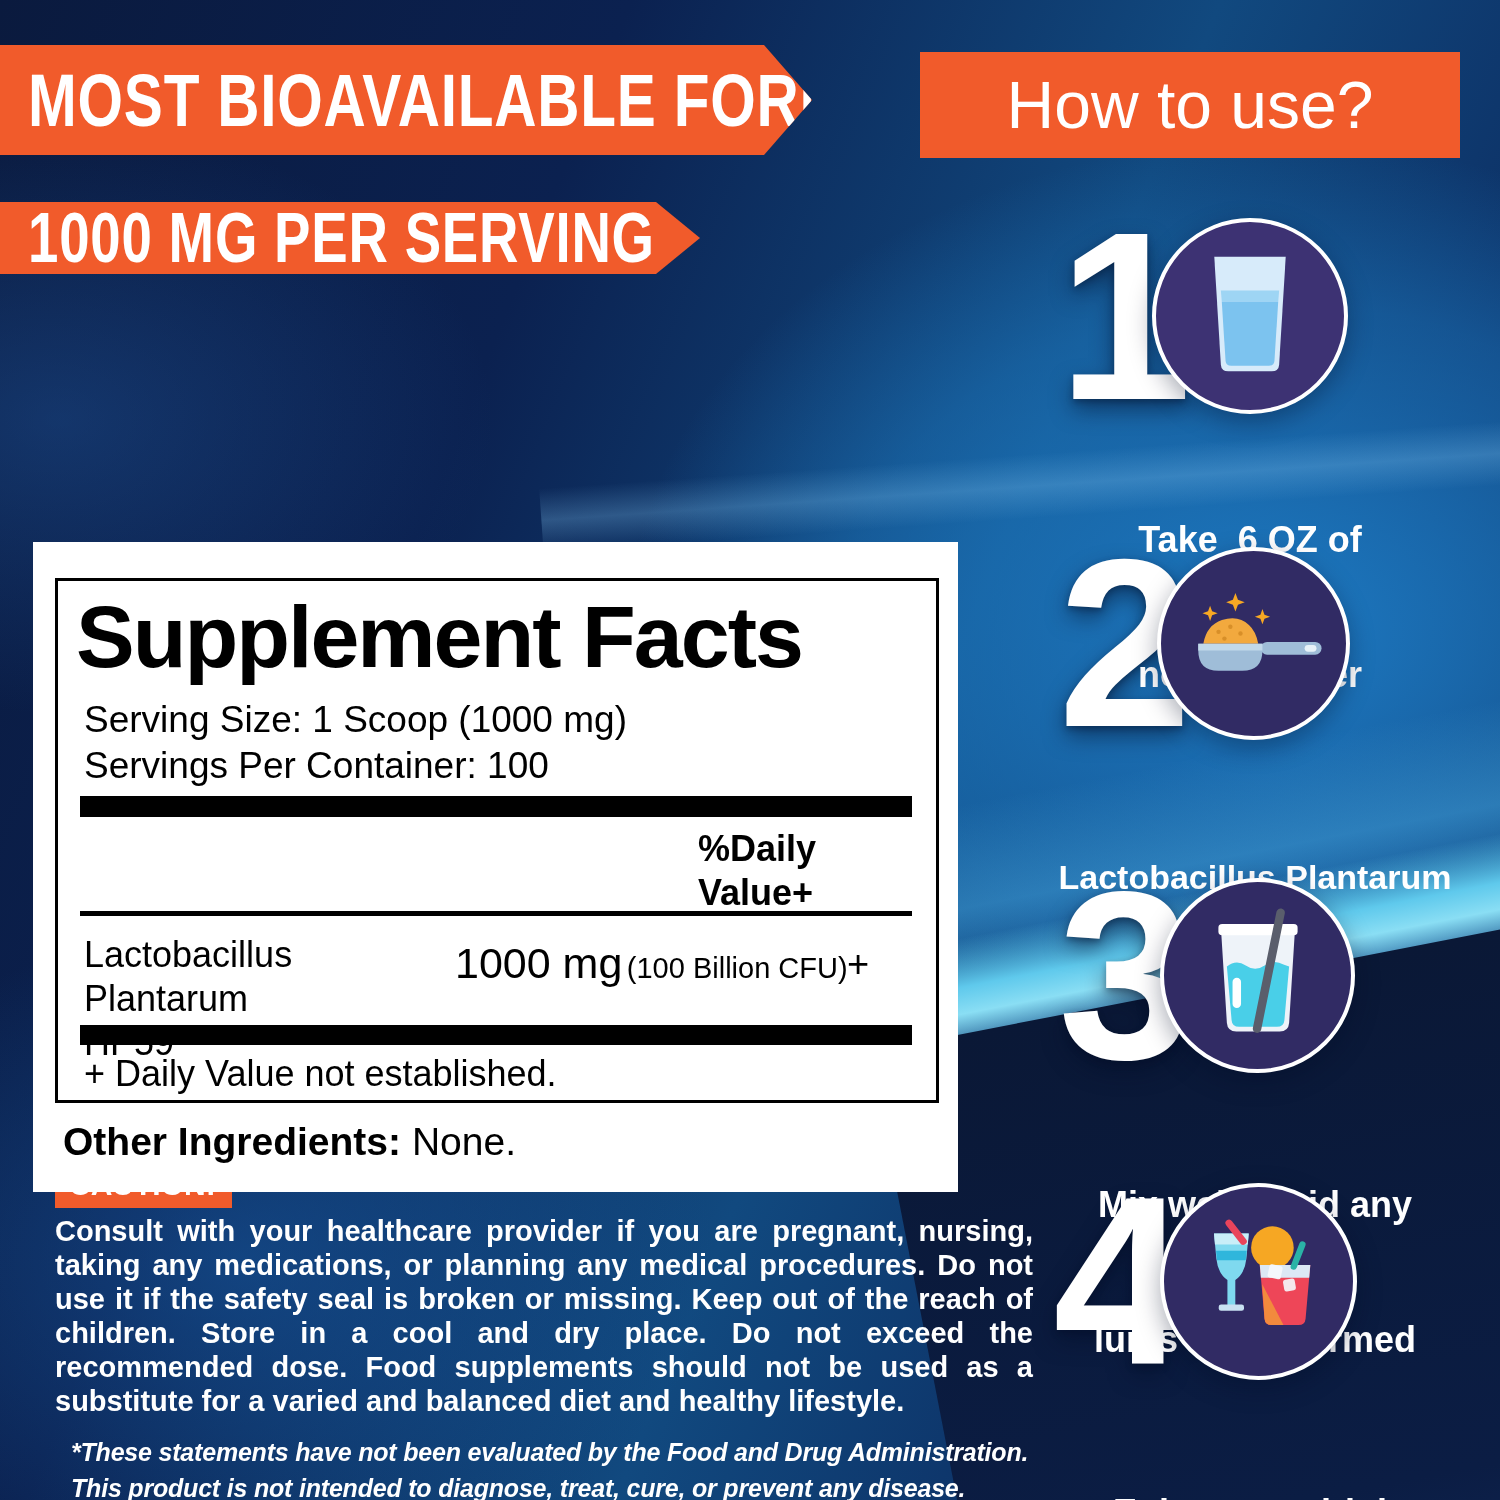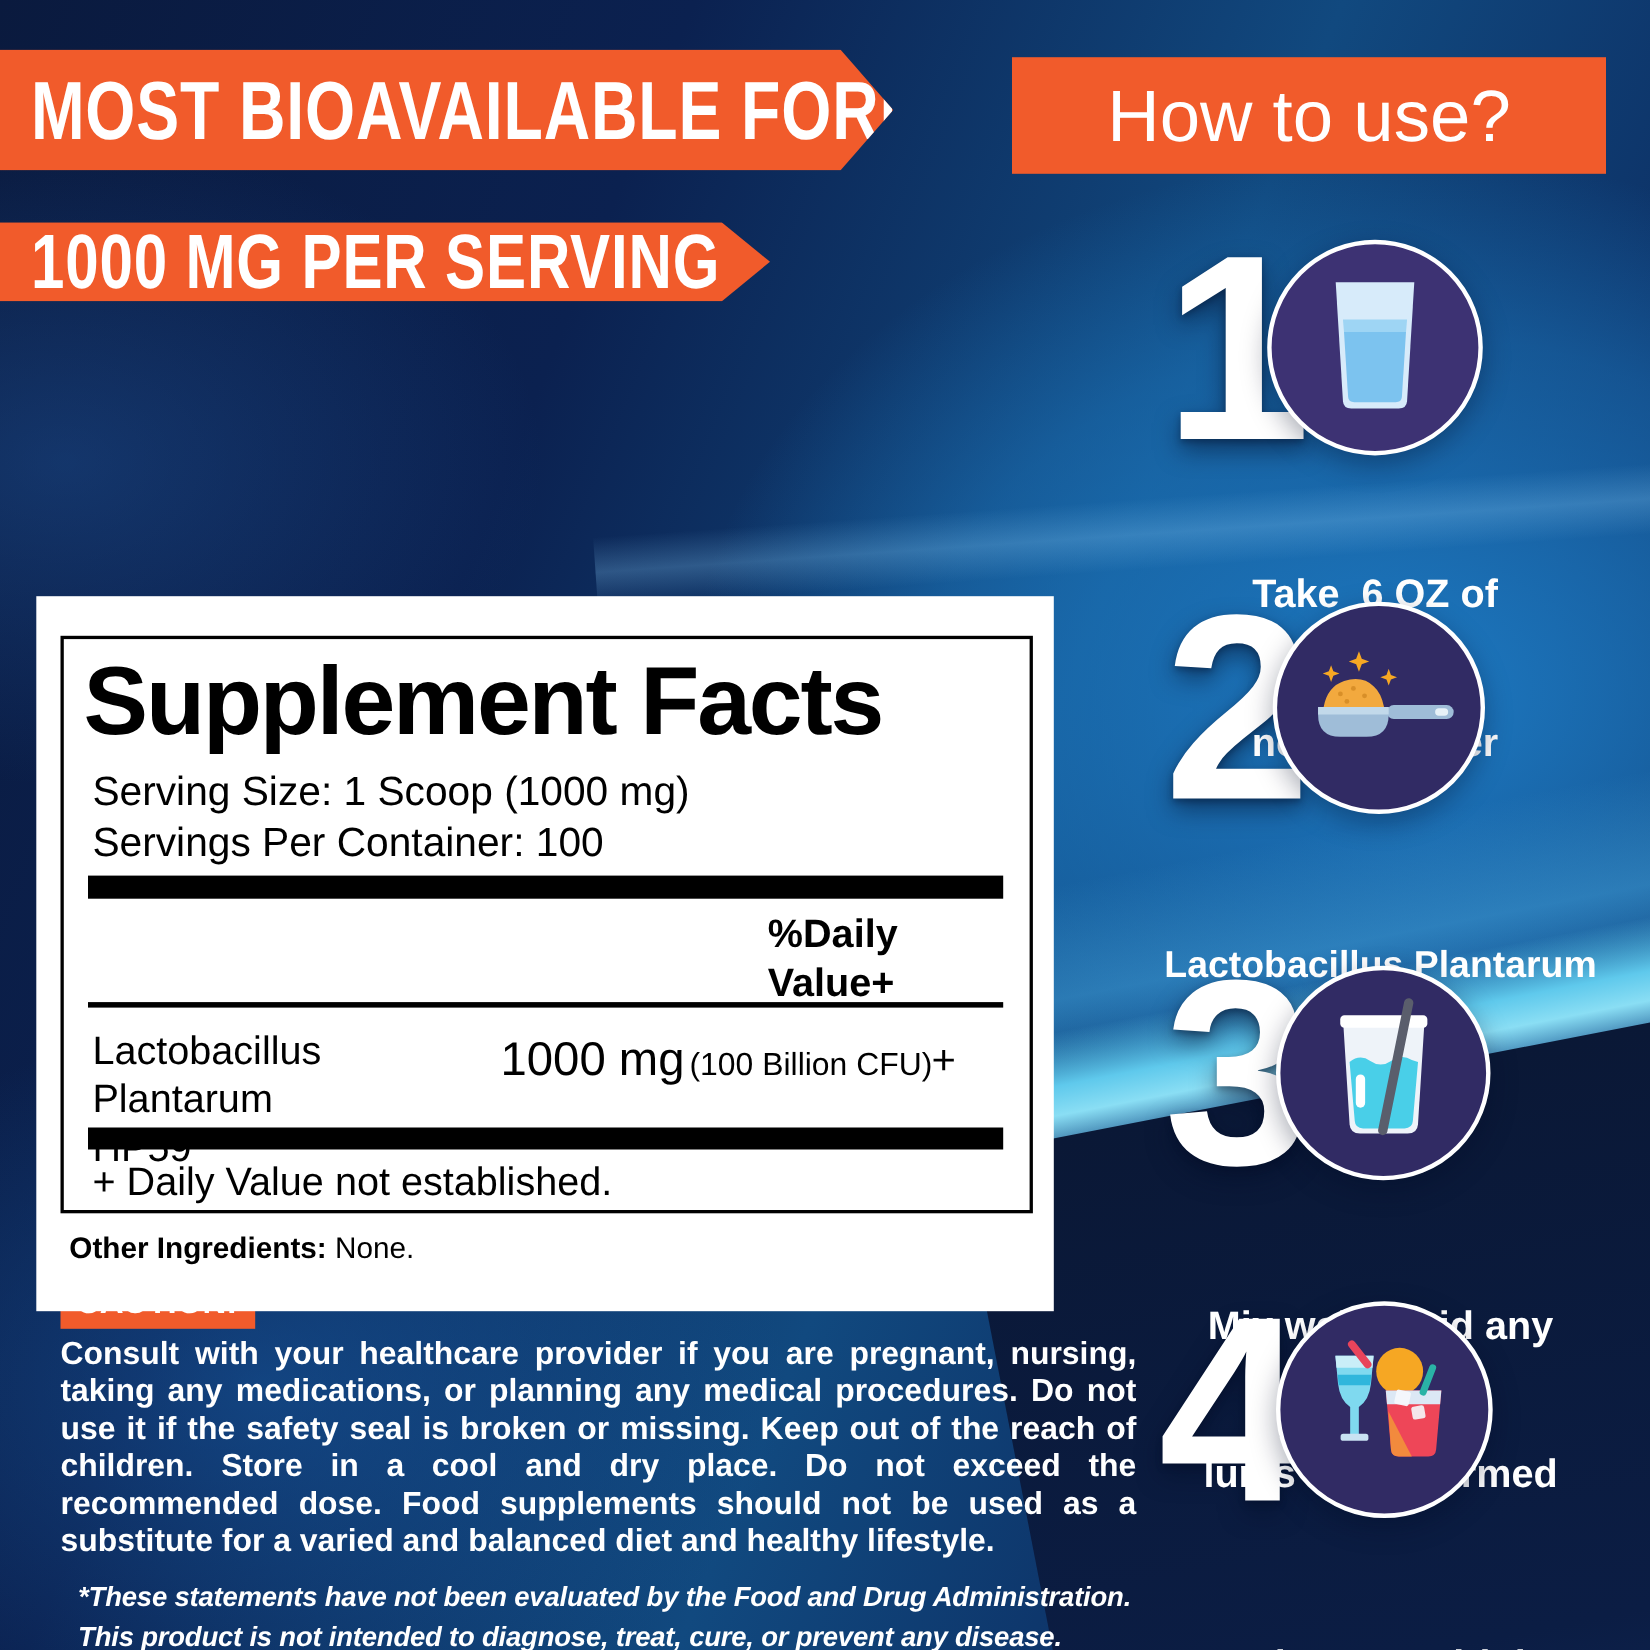--- a/index.html
+++ b/index.html
@@ -56,21 +56,21 @@
   .bar-divider{top:330px;height:5px;}
   .bar-2{top:444px;height:20px;}
   .hdr-center{position:absolute;left:283px;top:246px;width:400px;text-align:center;font-weight:700;font-size:36px;line-height:44px;}
   .hdr-right{position:absolute;left:640px;top:246px;width:225px;text-align:left;font-weight:700;font-size:36px;line-height:44px;}
   .row-name{position:absolute;left:26px;top:352px;width:380px;font-size:36px;line-height:44px;}
   .row-amount{position:absolute;left:397px;top:358px;width:380px;white-space:nowrap;}
   .row-amount .amt{font-size:43px;}
   .row-amount .amt-note{font-size:29px;}
   .row-dv{position:absolute;left:760px;top:362px;width:80px;text-align:center;font-size:38px;}
   .footnote{position:absolute;left:26px;top:472px;font-size:36px;}
-  .other-line{position:absolute;left:30px;top:578px;font-size:27px;}
+  .other-line{position:absolute;left:30px;top:578px;font-size:39px;}
   .other-label{font-weight:700;}
 
   
   .caution-badge{position:absolute;left:55px;top:1163px;background:#f15b2b;color:#fff;font-weight:700;font-size:30px;
     padding:5px 16px 6px 14px;z-index:3;}
   .caution-text{position:absolute;left:55px;top:1214px;width:978px;margin:0;color:#fff;font-weight:700;
     font-size:29px;line-height:34px;text-align:justify;z-index:3;}
   .disclaimer{position:absolute;left:55px;width:1000px;margin:16px;color:#fff;font-weight:700;font-style:italic;
     font-size:25px;line-height:33px;z-index:3;letter-spacing:-0.2px;}
   .disc-1{top:1420px;}

